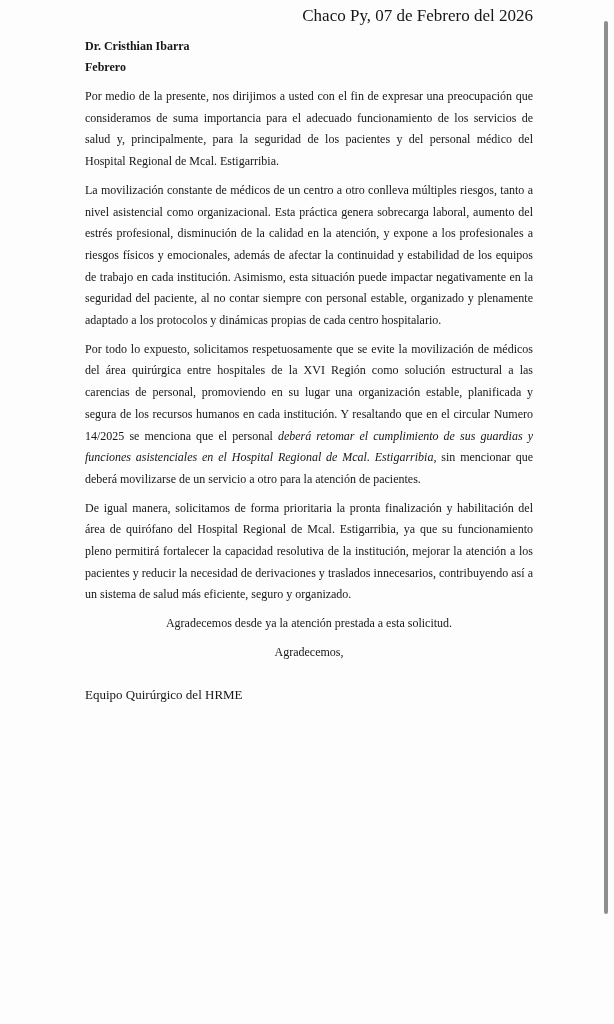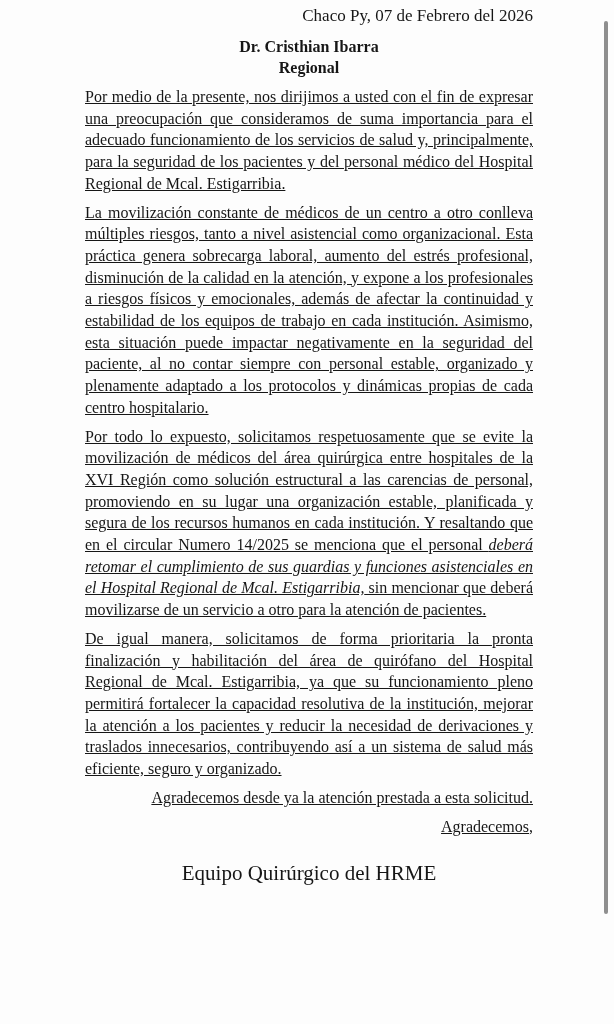--- a/index.html
+++ b/index.html
@@ -20,60 +20,58 @@
     width: 448px;
   }
   .date-line {
     font-size: 17px;
     line-height: 22px;
     text-align: right;
     white-space: nowrap;
     margin: 0 0 9px 0;
   }
   .recipient-block {
-    font-size: 16px;
+    font-size: 12px;
     line-height: 21px;
     margin: 0 0 8px 0;
-    text-align: center;
   }
   .recipient-block .bold-line { font-weight: bold; }
   .letter-body p {
-    font-size: 16px;
+    font-size: 12px;
     line-height: 21.7px;
     text-align: justify;
     margin: 0 0 7px 0;
-    text-decoration: underline;
   }
-  .letter-body p.no-justify { text-align: right; }
+  .letter-body p.no-justify { text-align: center; }
   .italic { font-style: italic; }
   .signature-line {
-    font-size: 21px;
+    font-size: 13px;
     line-height: 21.7px;
-    text-align: center;
-    margin-top: 26px;
+    text-align: left;
+    margin-top: 20px;
   }
   .scrollbar-thumb {
     position: absolute;
     left: 604px;
     top: 21px;
     width: 4px;
     height: 893px;
     border-radius: 2px;
   }
 </style>
 </head>
 <body style="background: rgb(253, 253, 253); color: rgb(22, 22, 22);">
 
 <div class="page">
 
   <div class="date-line">Chaco Py, 07 de Febrero del 2026</div>
 
   <div class="recipient-block">
     <div class="bold-line">Dr. Cristhian Ibarra</div>
-    <div class="bold-line">Regional</div>
+    <div class="bold-line">Febrero</div>
   </div>
 
   <div class="letter-body">
 
     <p>Por medio de la presente, nos dirijimos a usted con el fin de expresar una preocupación que consideramos de suma importancia para el adecuado funcionamiento de los servicios de salud y, principalmente, para la seguridad de los pacientes y del personal médico del Hospital Regional de Mcal. Estigarribia.</p>
 
     <p>La movilización constante de médicos de un centro a otro conlleva múltiples riesgos, tanto a nivel asistencial como organizacional. Esta práctica genera sobrecarga laboral, aumento del estrés profesional, disminución de la calidad en la atención, y expone a los profesionales a riesgos físicos y emocionales, además de afectar la continuidad y estabilidad de los equipos de trabajo en cada institución. Asimismo, esta situación puede impactar negativamente en la seguridad del paciente, al no contar siempre con personal estable, organizado y plenamente adaptado a los protocolos y dinámicas propias de cada centro hospitalario.</p>
 
     <p><span>Por todo lo expuesto, solicitamos respetuosamente que se evite la movilización de médicos del área quirúrgica entre hospitales de la XVI Región como solución estructural a las carencias de personal, promoviendo en su lugar una organización estable, planificada y segura de los recursos humanos en cada institución. Y resaltando que en el circular Numero 14/2025 se menciona que el personal </span><span class="italic">deberá retomar el cumplimiento de sus guardias y funciones asistenciales en el Hospital Regional de Mcal. Estigarribia,</span><span> sin mencionar que deberá movilizarse de un servicio a otro para la atención de pacientes.</span></p>
 

